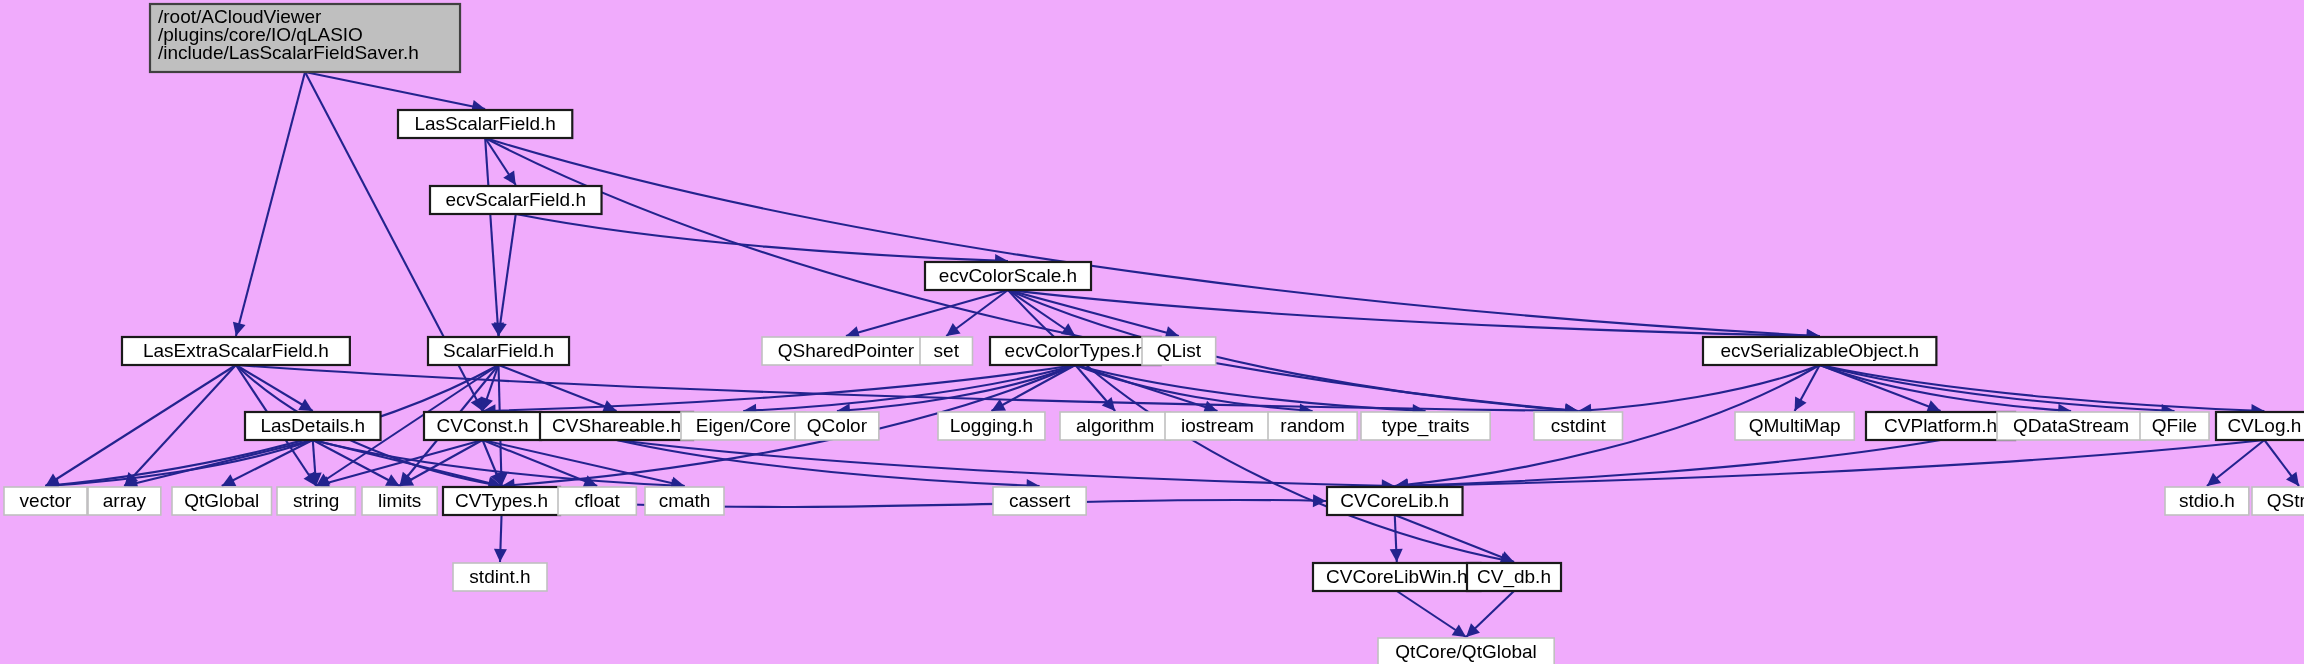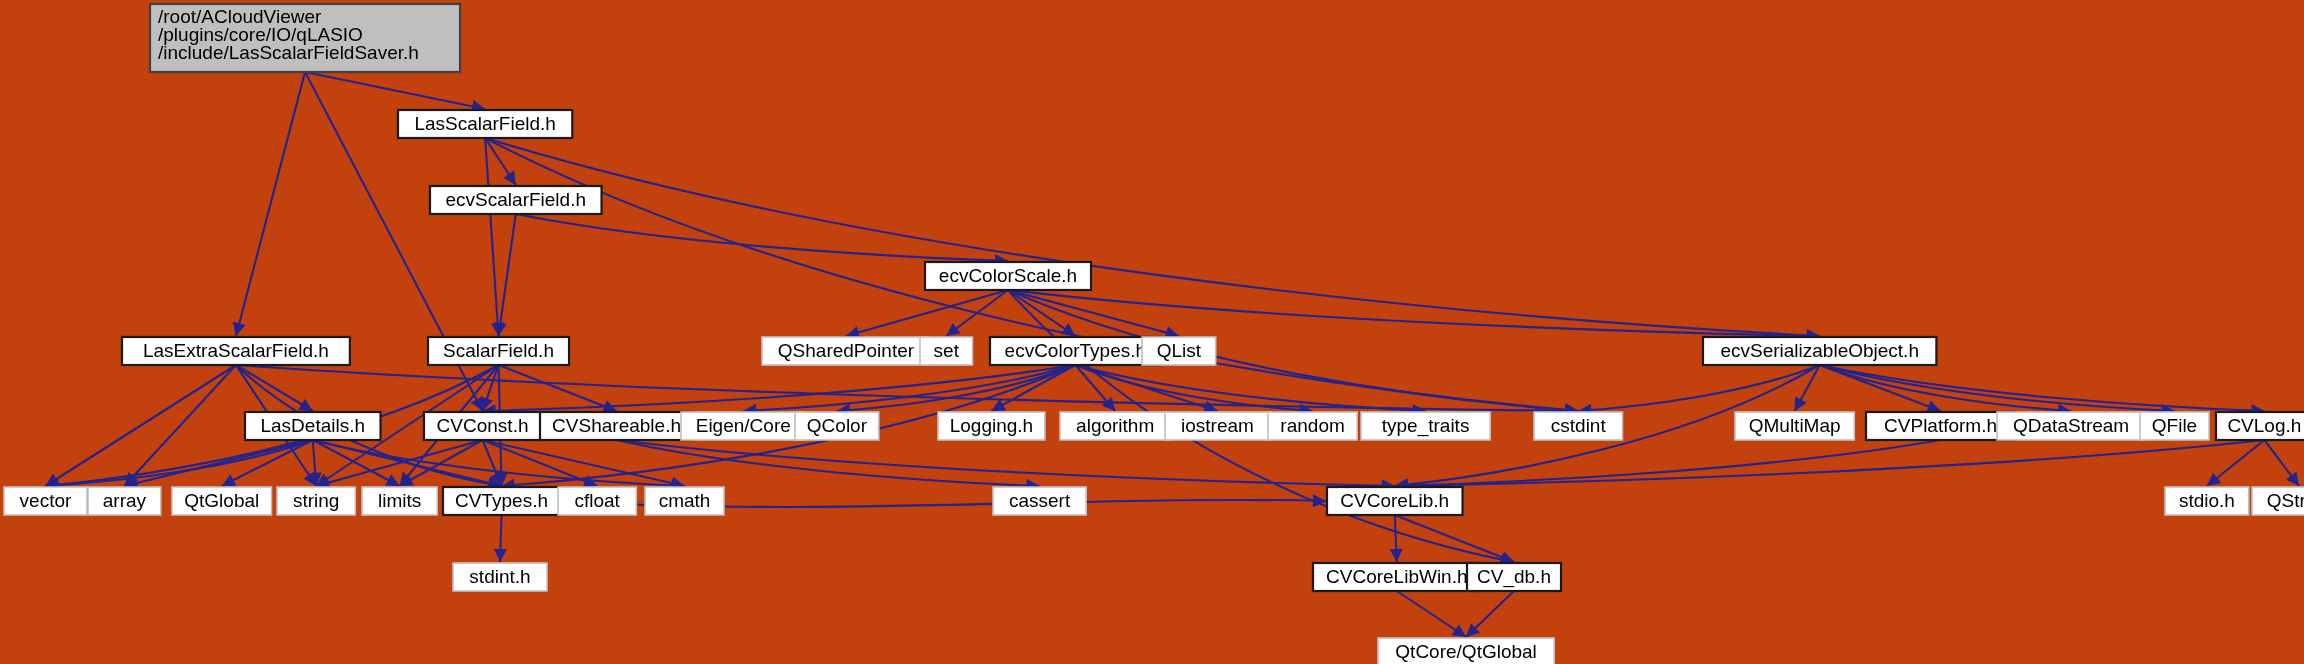--- a/index.html
+++ b/index.html
@@ -8,21 +8,21 @@
     background: #ffffff;
     width: 2304px;
     height: 664px;
     overflow: hidden;
     font-family: "Liberation Sans", sans-serif;
   }
   #graph-root {
     position: relative;
     width: 2304px;
     height: 664px;
-    background: #c2410c;
+    background: #f0abfc;
   }
   svg.graph-canvas {
     position: absolute;
     left: 0;
     top: 0;
     width: 2304px;
     height: 664px;
     display: block;
   }
   .node-rect {

